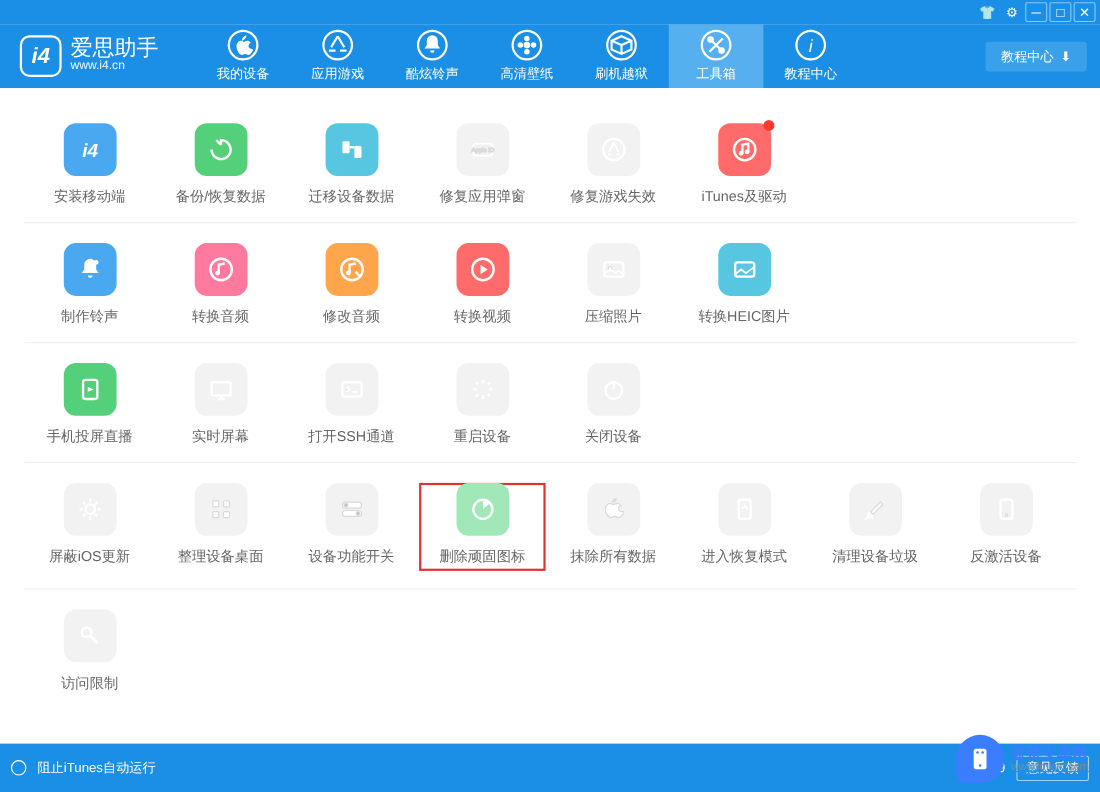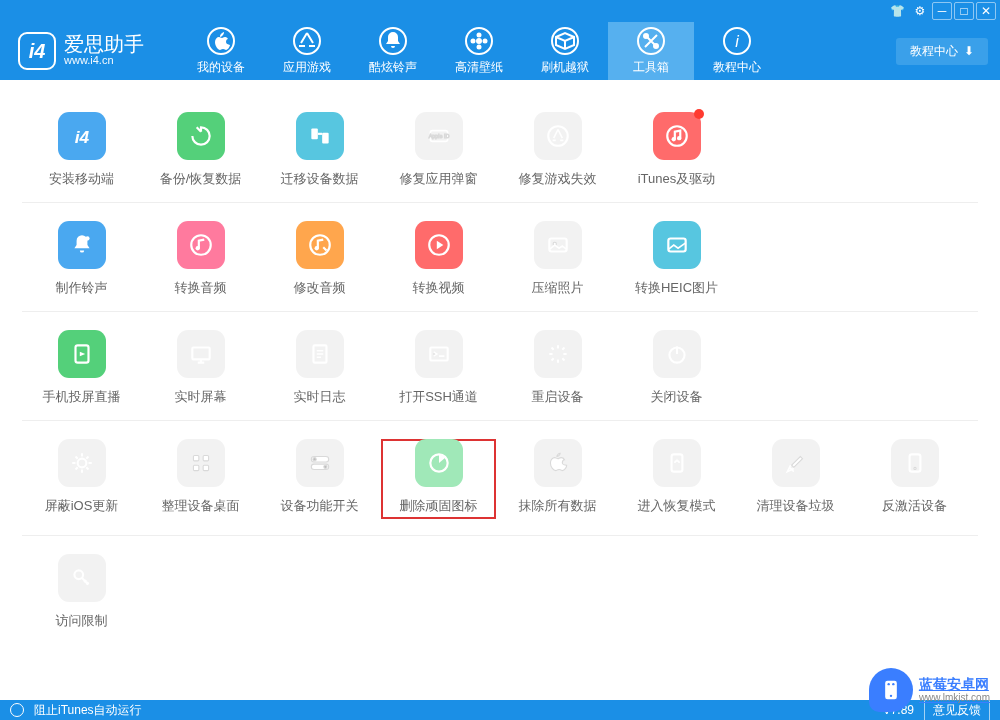--- a/index.html
+++ b/index.html
@@ -42,21 +42,21 @@
 .c-cyan { background: #57c6e0; }
 .c-orange { background: #ffa64d; }
 .c-red { background: #ff6b6b; }
 .c-pink { background: #ff7a9e; }
 .c-gray { background: #e3e3e3; }
 .c-lgreen { background: #a0e8b8; }
 .c-lblue { background: #aed8ff; }
 .c-lpink { background: #ffc5d5; }
 .c-lpurple { background: #d8c5ff; }
 
-.statusbar { position: absolute; bottom: 0; left: 0; right: 0; height: 20px; background: #1b8fe6; display: flex; align-items: center; color: #fff; font-size: 12px; padding: 0 10px; gap: 10px; }
+.statusbar { position: absolute; bottom: 0; left: 0; right: 0; height: 44px; background: #1b8fe6; display: flex; align-items: center; color: #fff; font-size: 12px; padding: 0 10px; gap: 10px; }
 .statusbar .spacer { flex: 1; }
 .status-btn { border: 1px solid rgba(255,255,255,0.6); padding: 2px 8px; border-radius: 2px; cursor: pointer; }
 .radio { width: 14px; height: 14px; border: 1.5px solid #fff; border-radius: 50%; display: inline-block; }
 
 .watermark { position: absolute; right: 10px; bottom: 8px; display: flex; align-items: center; gap: 6px; }
 .wm-icon { width: 44px; height: 44px; background: #3a7eff; border-radius: 50% 50% 50% 10px; display: flex; align-items: center; justify-content: center; }
 .wm-text { color: #3a7eff; font-size: 14px; font-weight: 600; line-height: 1.2; text-decoration: underline; }
 .wm-text .sub { font-size: 10px; color: #888; font-weight: 400; }
 </style>
 </head>
@@ -278,29 +278,20 @@
         <span>手机投屏直播</span>
       </div>
       <div class="tool">
         <div class="tile c-gray faded">
           <svg viewBox="0 0 24 24">
             <rect x="4" y="6" width="16" height="11" rx="1" fill="none" stroke="#fff" stroke-width="2"></rect>
             <path d="M9 20h6M12 17v3" stroke="#fff" stroke-width="2"></path>
           </svg>
         </div>
         <span>实时屏幕</span>
-      </div>
-      <div class="tool">
-        <div class="tile c-gray faded">
-          <svg viewBox="0 0 24 24">
-            <rect x="6" y="4" width="12" height="16" rx="1" fill="none" stroke="#fff" stroke-width="2"></rect>
-            <path d="M9 9h6M9 12h6M9 15h4" stroke="#fff" stroke-width="1.5"></path>
-          </svg>
-        </div>
-        <span>实时日志</span>
       </div>
       <div class="tool">
         <div class="tile c-gray faded">
           <svg viewBox="0 0 24 24">
             <rect x="4" y="6" width="16" height="12" rx="1" fill="none" stroke="#fff" stroke-width="2"></rect>
             <path d="M7 10l3 2-3 2M12 14h5" stroke="#fff" stroke-width="1.5"></path>
           </svg>
         </div>
         <span>打开SSH通道</span>
       </div>

